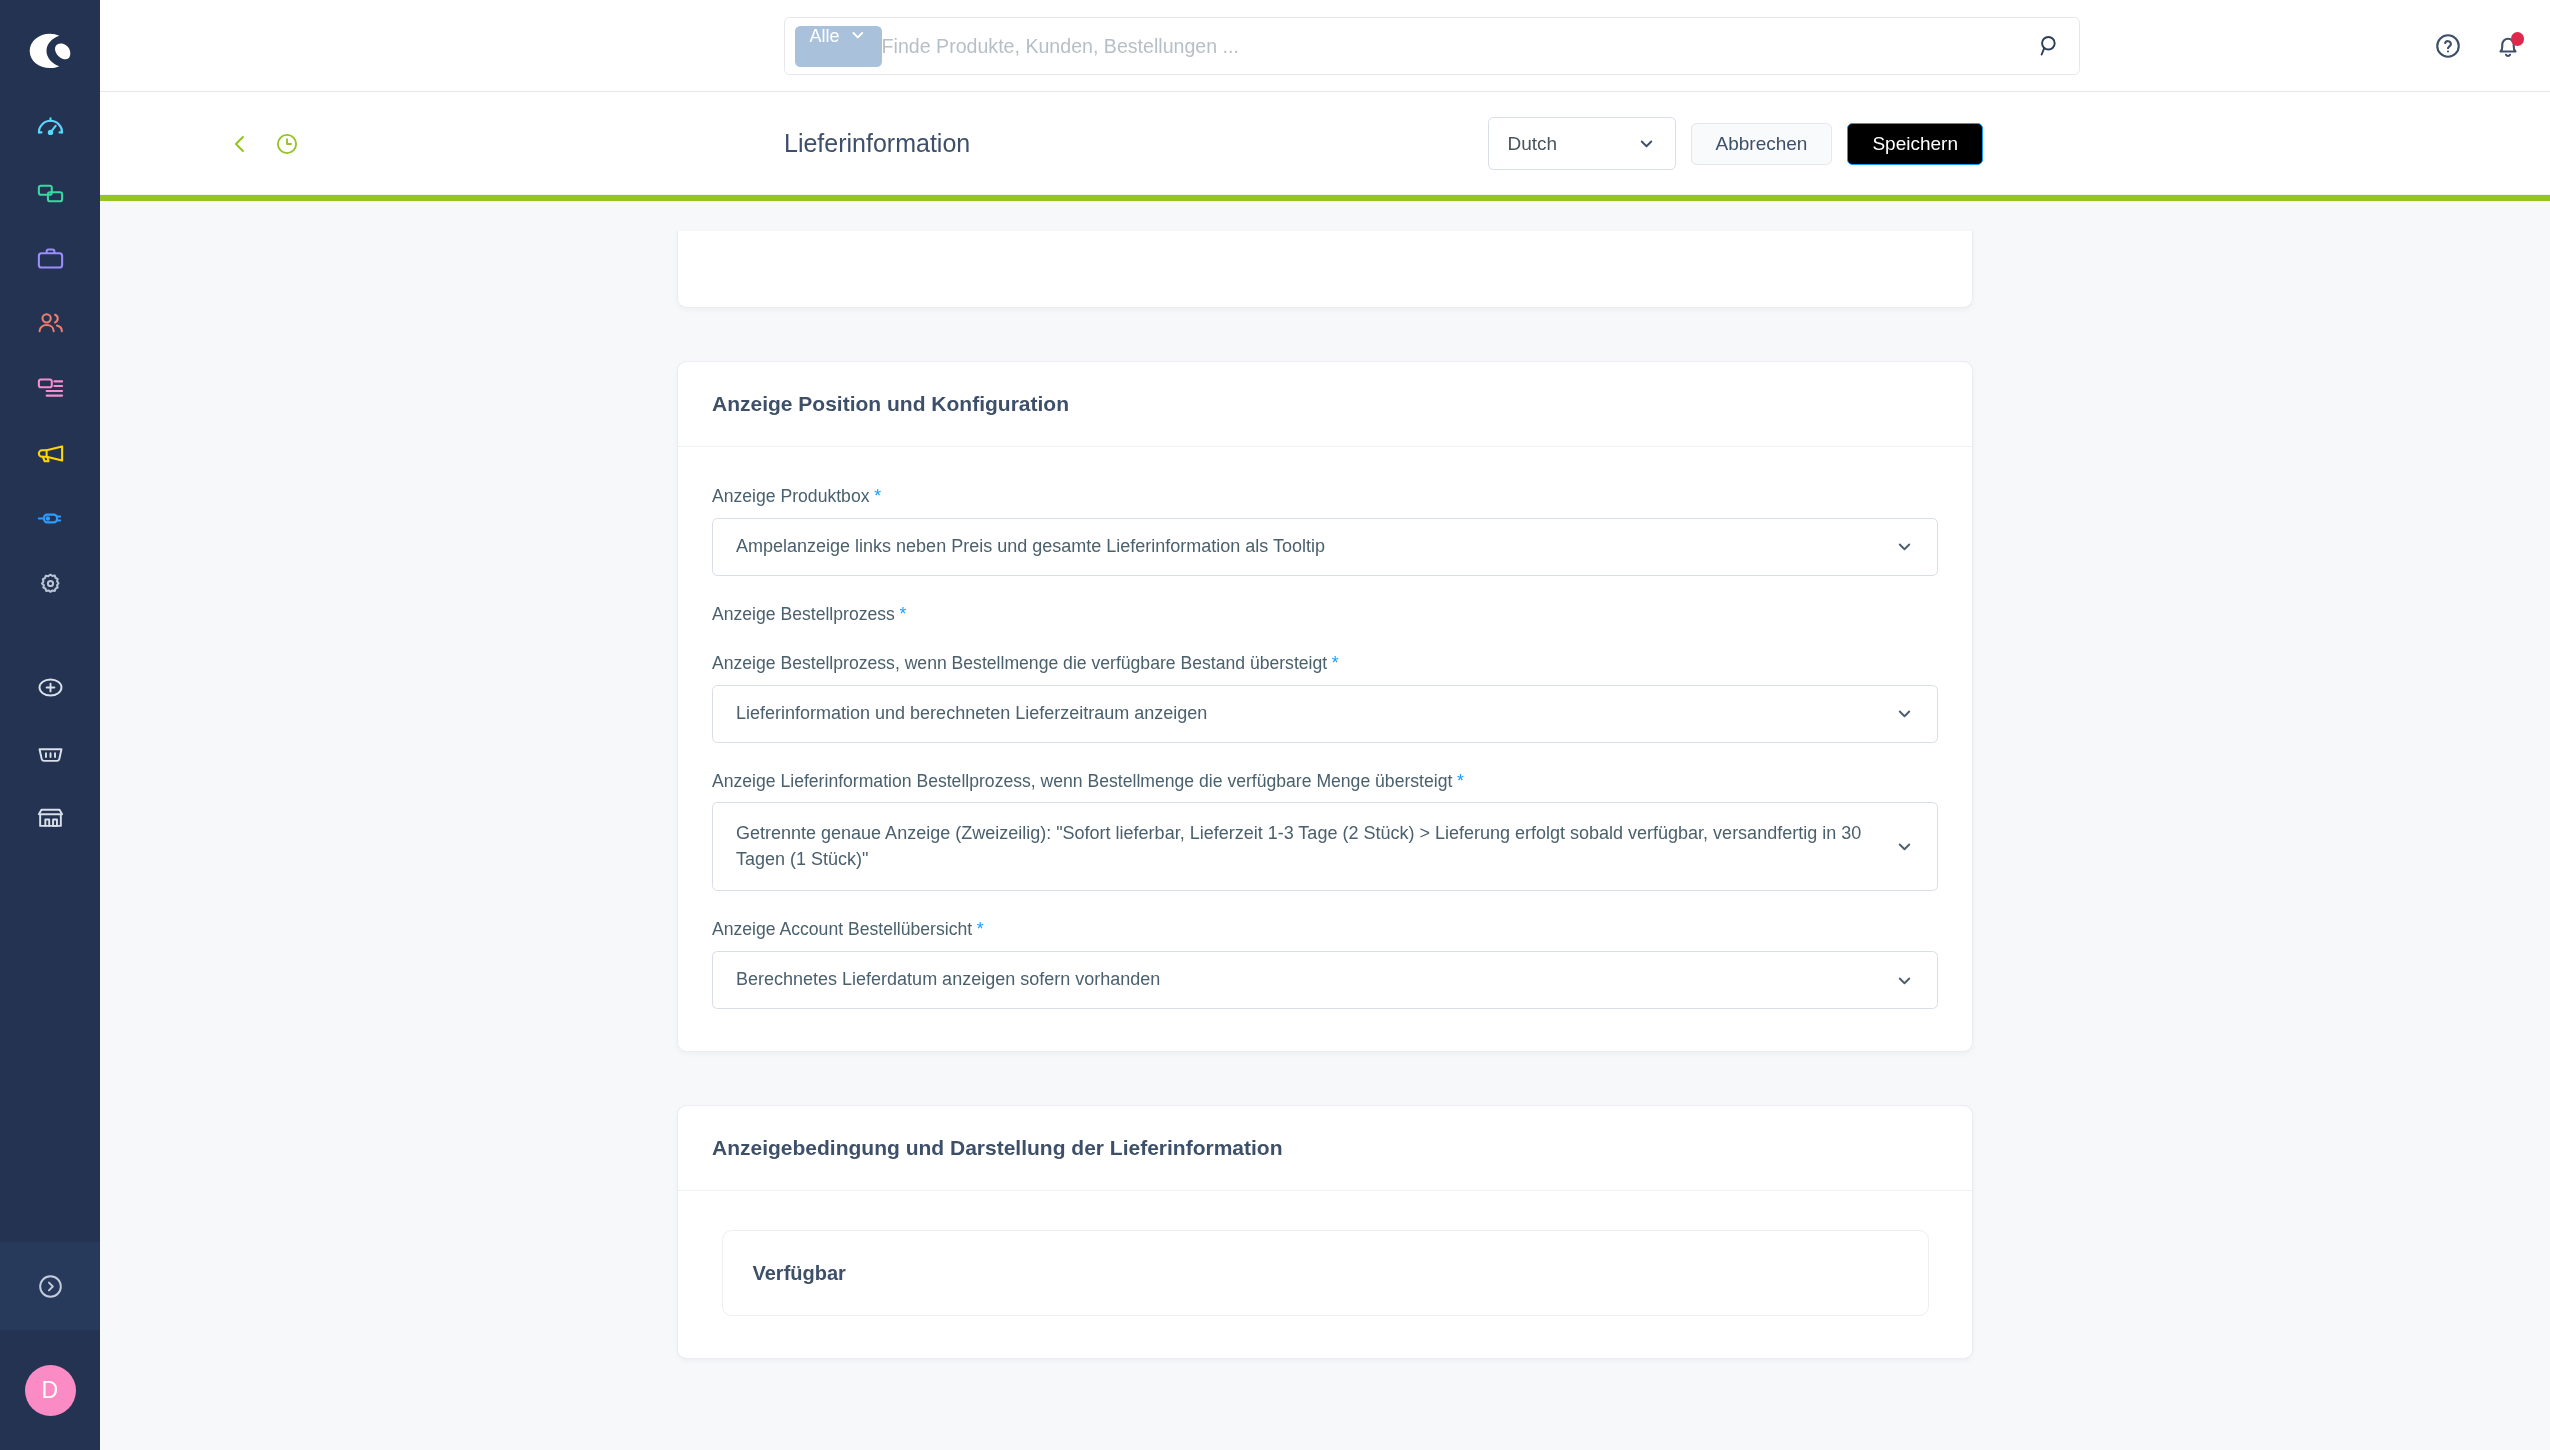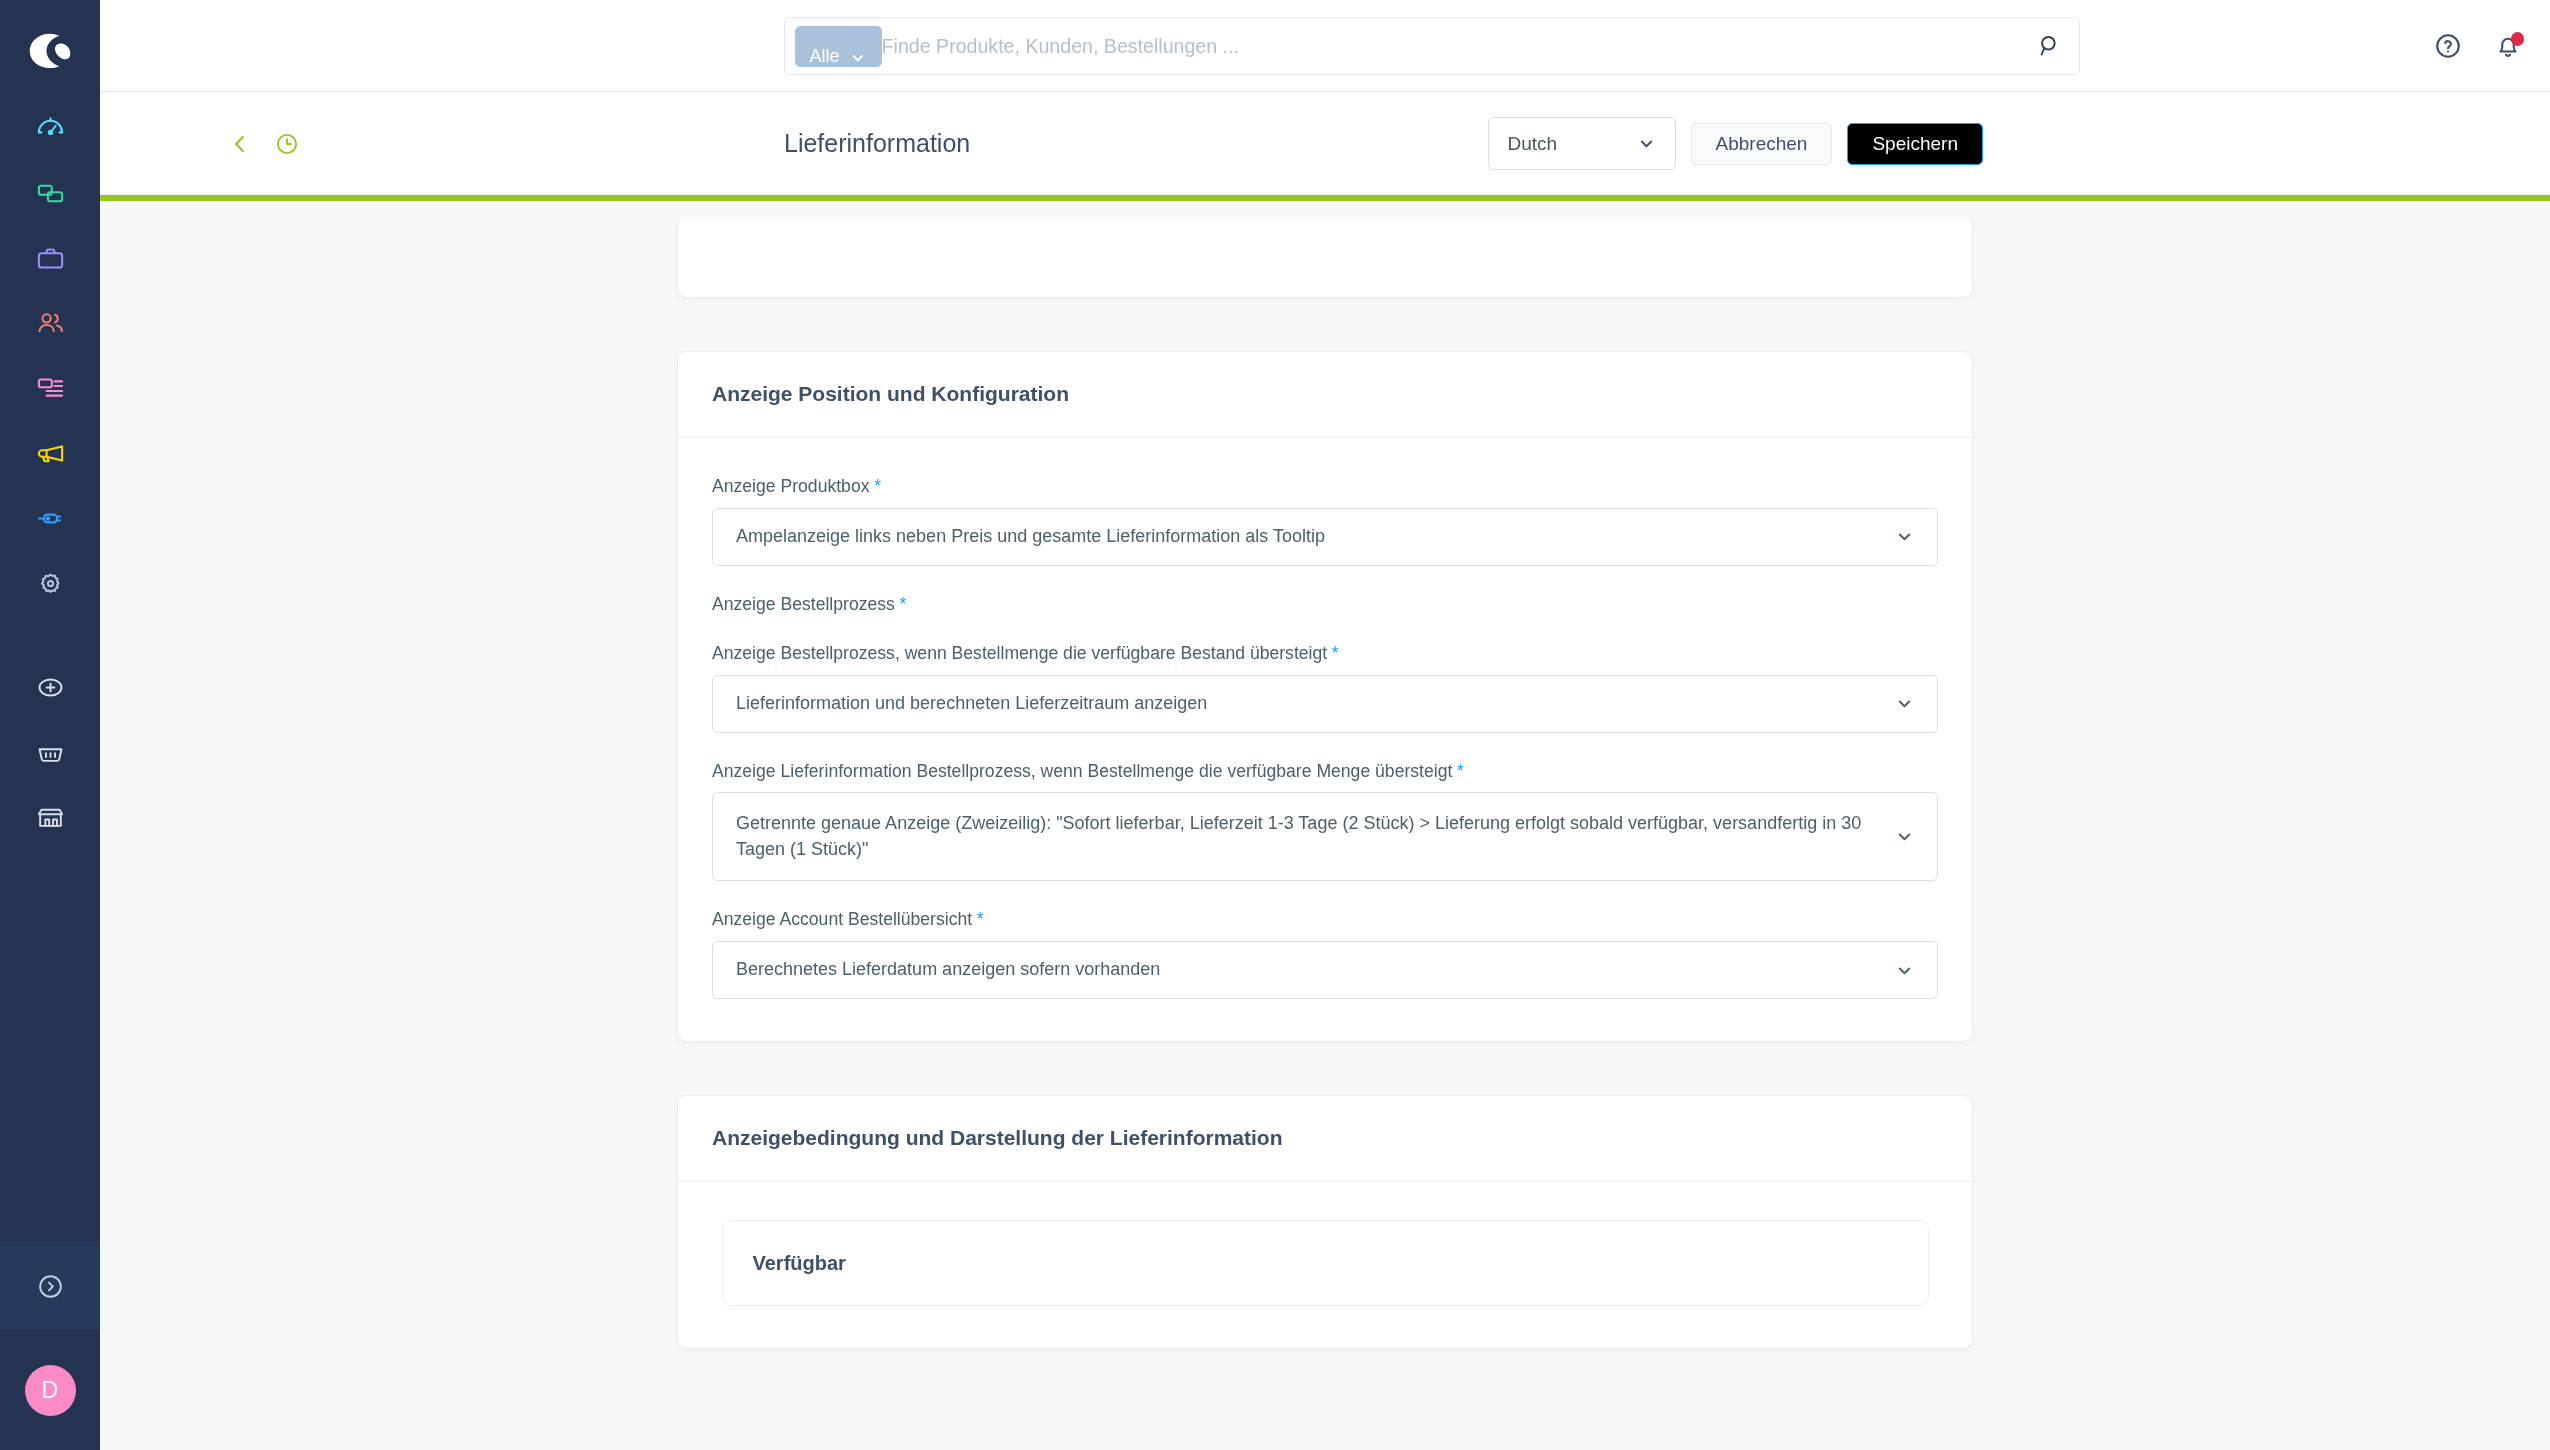--- a/index.html
+++ b/index.html
@@ -68,21 +68,21 @@
   .search-wrap {
     position: absolute; left: 684px; top: 17px;
     width: 1296px; height: 58px;
     background: #ffffff;
     border: 1.4px solid #e4e7ec; border-radius: 5.4px;
     display: flex; align-items: center; padding: 0 9.5px;
   }
   .search-scope {
     background: #aac1db; color: #ffffff;
     border-radius: 5.4px; height: 41px;
-    display: flex; align-items: flex-end; gap: 9.5px;
+    display: flex; align-items: flex-start; gap: 9.5px;
     padding: 0 15px; font-size: 18px; cursor: pointer;
     flex: 0 0 auto;
   }
   .search-scope svg { width: 17.6px; height: 17.6px; }
   .search-input {
     flex: 1; border: none; outline: none;
     font-size: 19.6px; color: #4a545b;
     font-family: "Liberation Sans", sans-serif;
     background: transparent;
   }
@@ -138,21 +138,21 @@
   }
   .btn-ghost { background: #f9fafb; border: 1.4px solid #e4e7ec; color: #3e5069; }
   .btn-primary { background: #000000; color: #ffffff; border: 1.4px solid #189eff; font-weight: 400; }
 
   
   .progress-bar { height: 6px; background: #94c520; width: 100%; }
   .content {
     position: relative; height: calc(1450px - 92px - 103px - 6px);
     background: #f7f8fa; overflow: hidden;
   }
-  .content-inner { width: 1296px; margin: 8px auto; padding-top: 12px; }
+  .content-inner { width: 1296px; margin: 18px auto; padding-top: 12px; }
 
   .card {
     background: #ffffff;
     border: 0.7px solid #eaecef;
     border-radius: 9.5px;
     box-shadow: 0 2px 5.4px rgba(120,130,140,.07);
   }
   .card-stub { height: 77px; margin-bottom: 53px; border-radius: 0 0 9.5px 9.5px; border-top: none; }
   .card-header {
     padding: 30px 34px;

